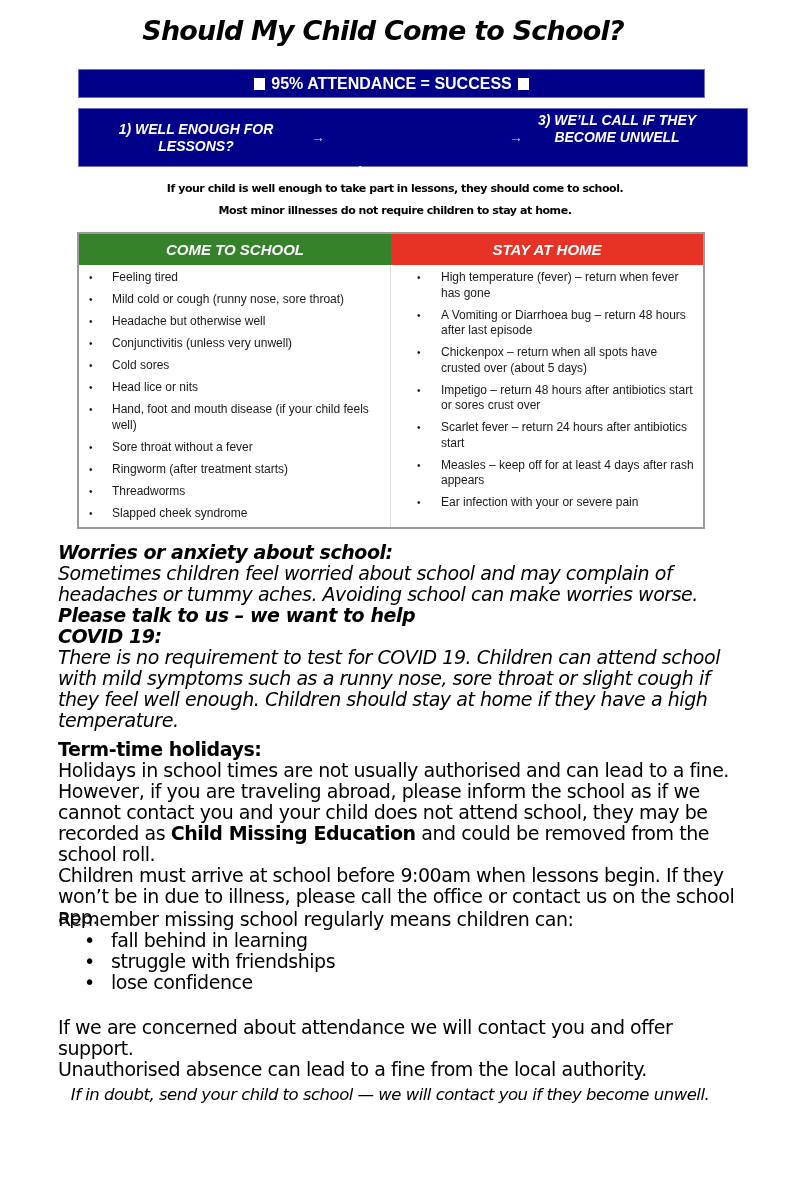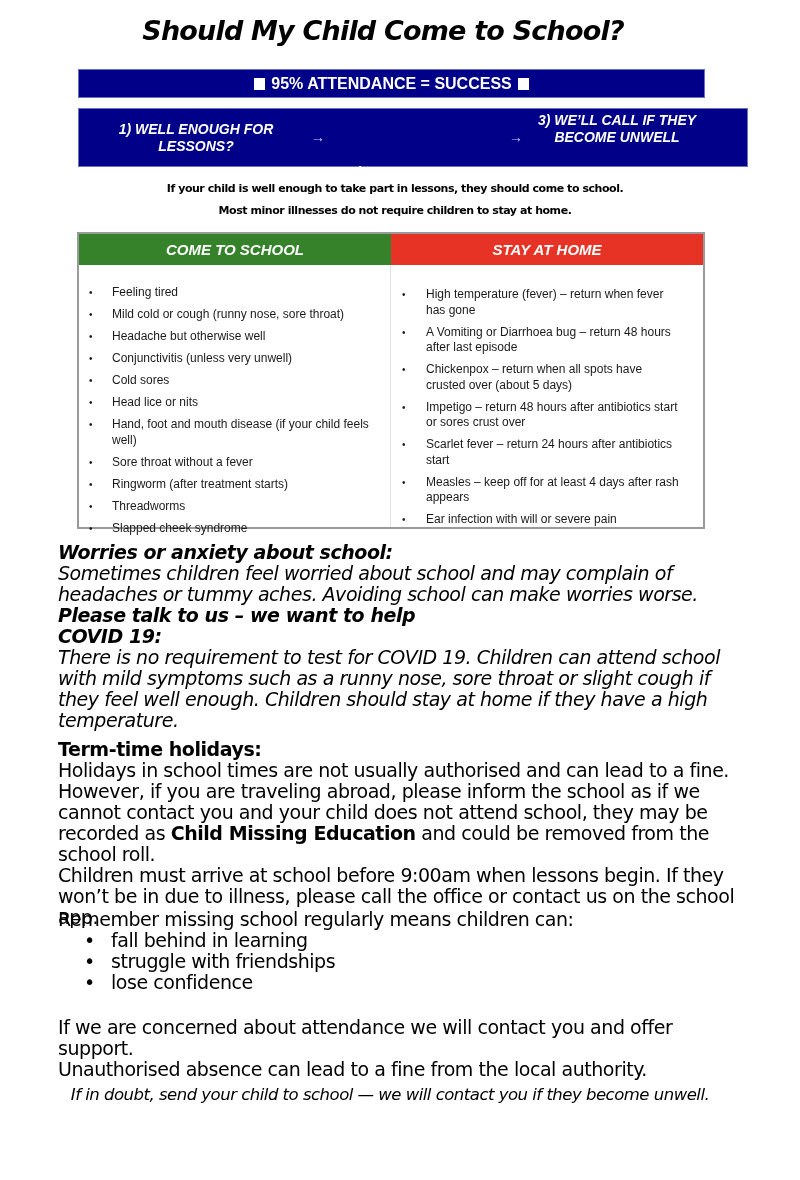--- a/index.html
+++ b/index.html
@@ -43,22 +43,22 @@
   .table {
     position: absolute; left: 77px; top: 232px; width: 628px; height: 297px;
     border: 2px solid #9a9a9a;
   }
   .th { position: absolute; top: 0; height: 31px; color: #fff; font-weight: bold;
         font-style: italic; font-size: 15px; display: flex; align-items: center; justify-content: center; }
   .th-come { left: 0; width: 312px; background: #35822a; }
   .th-stay { left: 312px; width: 312px; background: #e63326; }
   .col-divider { position: absolute; left: 311px; top: 31px; width: 1px; height: 262px; background: #e0e0e0; }
   .col { position: absolute; top: 31px; }
-  .col-come { left: 0; width: 311px; padding-top: 20px; }
-  .col-stay { left: 313px; width: 295px; padding-top: 22px; }
+  .col-come { left: 0; width: 311px; padding-top: 5px; }
+  .col-stay { left: 328px; width: 295px; padding-top: 5px; }
   .col ul { list-style: none; }
   .col li { position: relative; padding-left: 33px; padding-right: 8px; font-size: 12px;
             line-height: 15.5px; color: #1a1a1a; margin-bottom: 6.5px; }
   .col li::before { content: "•"; position: absolute; left: 10px; top: 0; font-size: 10px; }
   .col-stay li { margin-bottom: 6.5px; padding-left: 34px; }
 
   .section { position: absolute; left: 58px; width: 690px; font-family: "DejaVu Sans", sans-serif;
              font-size: 19px; line-height: 21px; letter-spacing: -0.45px; }
   .it { font-style: italic; }
   .b { font-weight: bold; }
@@ -120,21 +120,21 @@
     </ul>
   </div>
   <div class="col col-stay">
     <ul>
       <li>High temperature (fever) – return when fever has gone</li>
       <li>A Vomiting or Diarrhoea bug – return 48 hours after last episode</li>
       <li>Chickenpox – return when all spots have crusted over (about 5 days)</li>
       <li>Impetigo – return 48 hours after antibiotics start or sores crust over</li>
       <li>Scarlet fever – return 24 hours after antibiotics start</li>
       <li>Measles – keep off for at least 4 days after rash appears</li>
-      <li>Ear infection with will or severe pain</li>
+      <li>Ear infection with your or severe pain</li>
     </ul>
   </div>
 </div>
 
 <div class="section worries it">
   <div class="b">Worries or anxiety about school:</div>
   <div><span>Sometimes children feel worried about school and may complain of headaches or tummy aches. Avoiding school can make worries worse. </span><span class="b">Please talk to us – we want to help</span></div>
 </div>
 
 <div class="section covid it">

